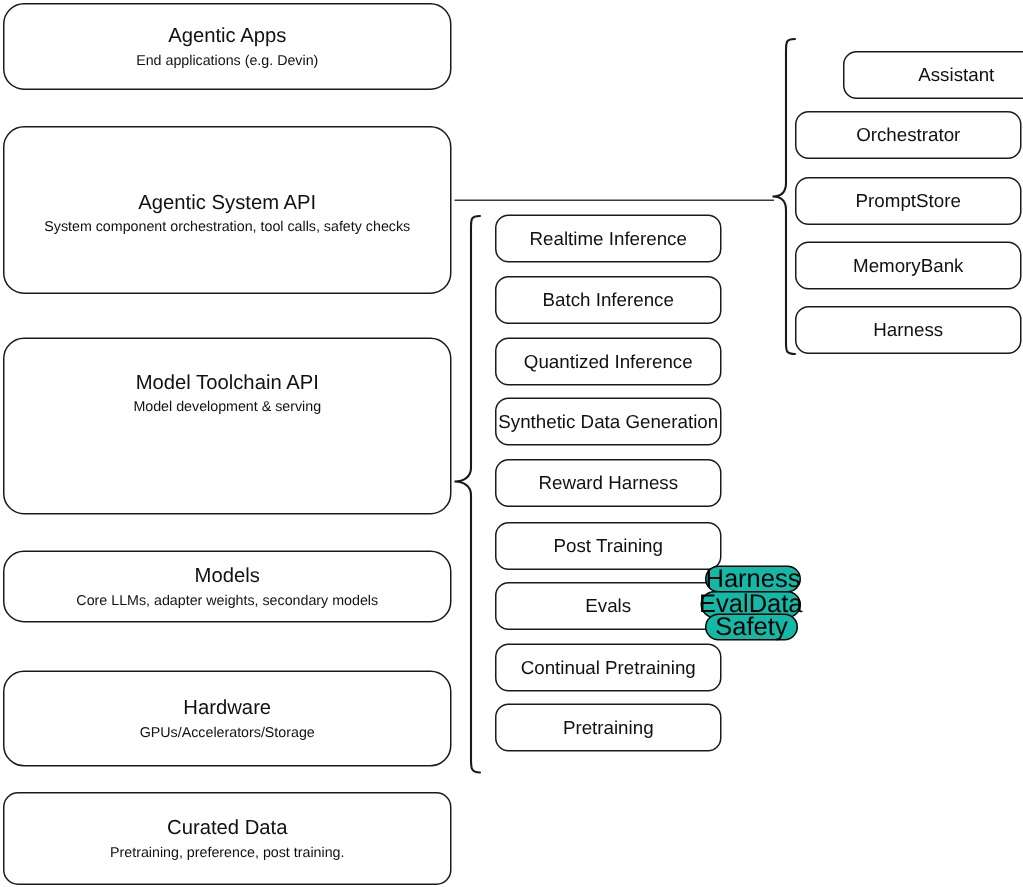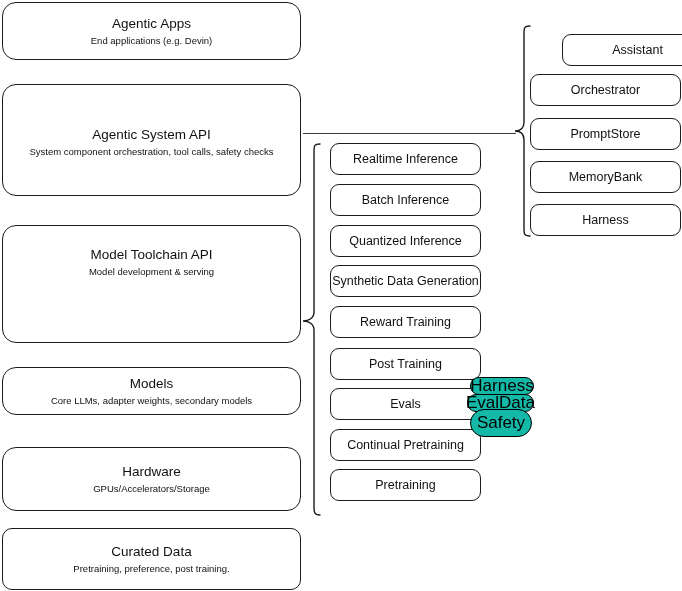--- a/index.html
+++ b/index.html
@@ -163,38 +163,38 @@
   <div class="node leaf mid-leaf" style="top:184px;">
     <div class="title">Batch Inference</div>
   </div>
   <div class="node leaf mid-leaf" style="top:225px;">
     <div class="title">Quantized Inference</div>
   </div>
   <div class="node leaf mid-leaf" style="top:265px;">
     <div class="title">Synthetic Data Generation</div>
   </div>
   <div class="node leaf mid-leaf" style="top:306px;">
-    <div class="title">Reward Training</div>
+    <div class="title">Reward Harness</div>
   </div>
   <div class="node leaf mid-leaf" style="top:348px;">
     <div class="title">Post Training</div>
   </div>
   <div class="node leaf mid-leaf" style="top:388px;">
     <div class="title">Evals</div>
   </div>
   <div class="node leaf mid-leaf" style="top:429px;">
     <div class="title">Continual Pretraining</div>
   </div>
   <div class="node leaf mid-leaf" style="top:469px;">
     <div class="title">Pretraining</div>
   </div>
 
   <div class="chip" style="left:470px; top:377px; width:64px; height:18px;">
     <span>Harness</span>
   </div>
   <div class="chip" style="left:467px; top:394px; width:67px; height:18px;">
     <span>EvalData</span>
   </div>
-  <div class="chip" style="left:470px; top:409px; width:62px; height:28px;">
+  <div class="chip" style="left:470px; top:409px; width:62px; height:18px;">
     <span>Safety</span>
   </div>
 
 </div>
 
 </body></html>

